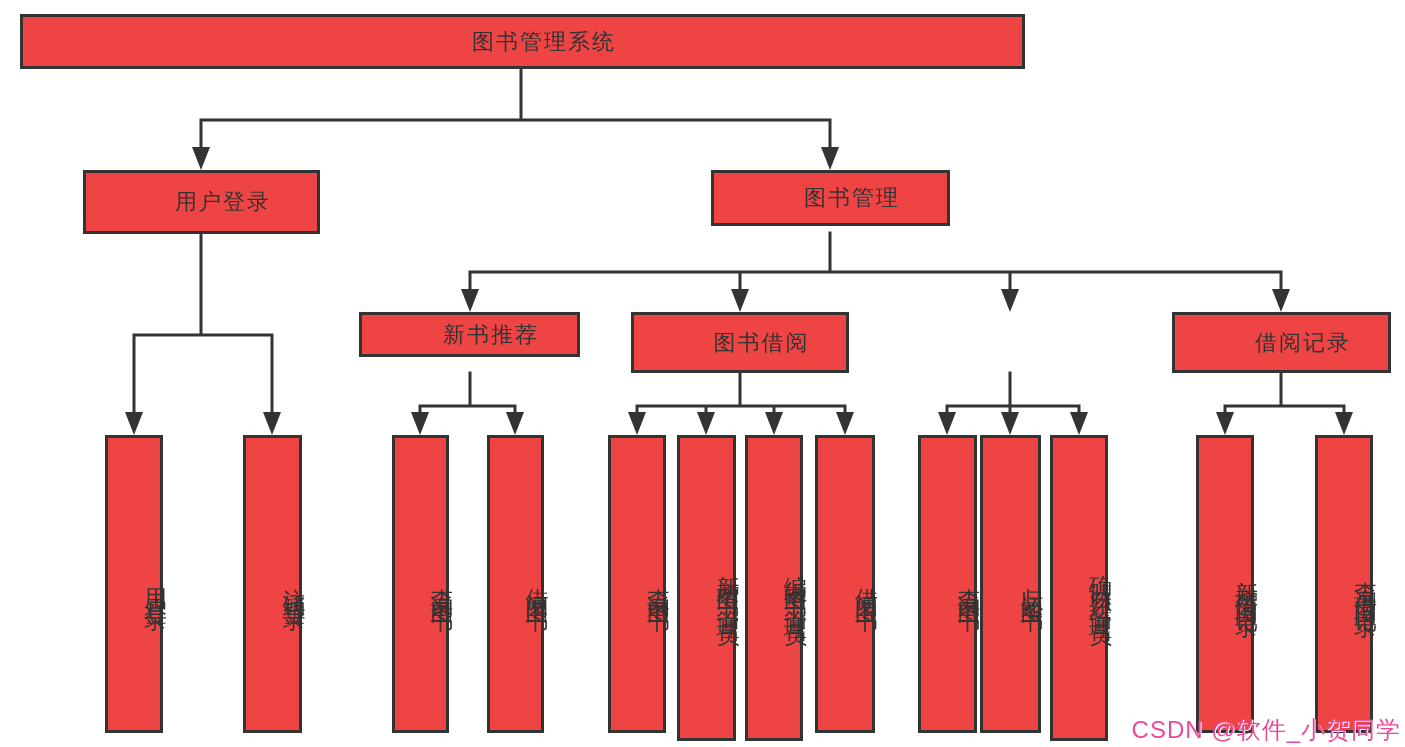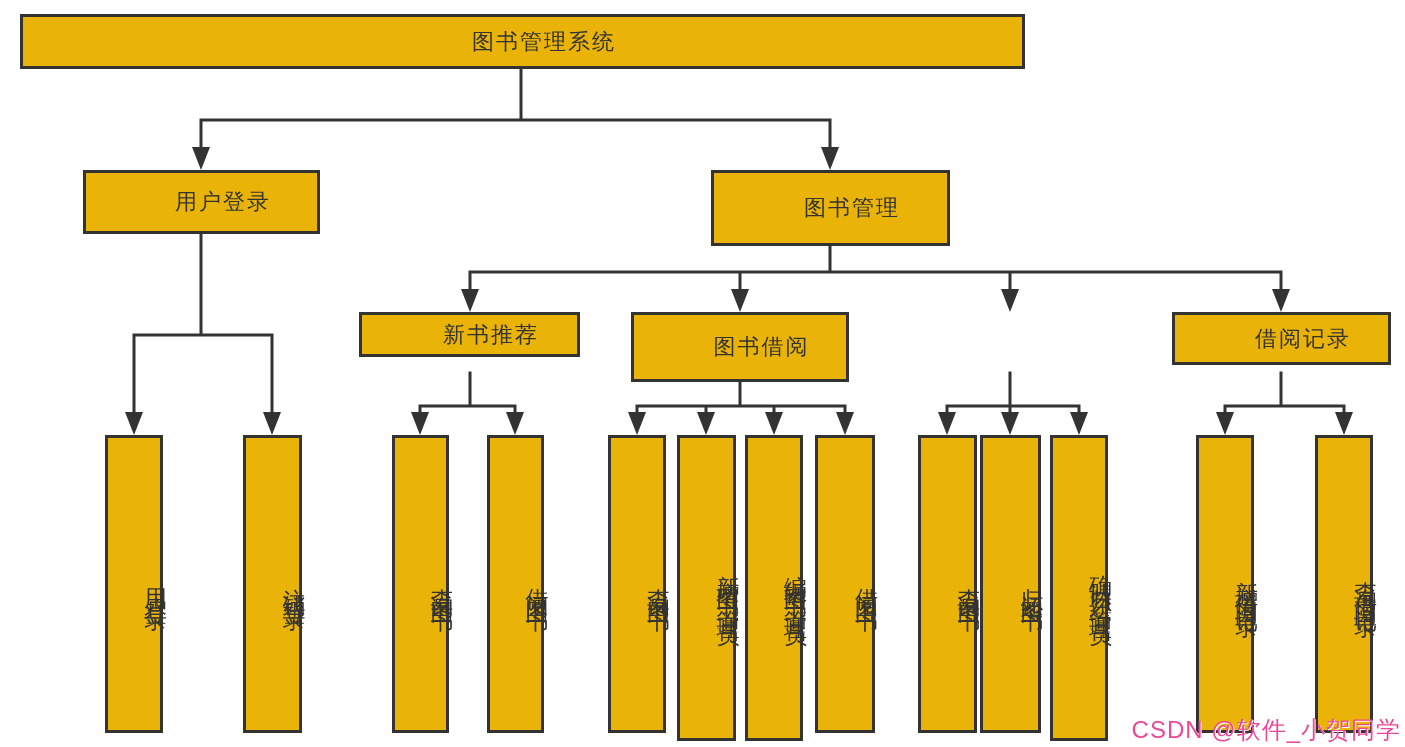--- a/index.html
+++ b/index.html
@@ -10,21 +10,21 @@
     overflow:hidden;
     font-family:"Liberation Sans","DejaVu Sans",sans-serif;
     color:#333333;
   }
   .edges{position:absolute;left:0;top:0;width:1405px;height:747px;}
   .edges path{stroke:#333333;stroke-width:3;fill:none;stroke-linecap:square;}
   .edges polygon{fill:#333333;stroke:none;}
   .box{
     position:absolute;
     box-sizing:border-box;
-    background:#eab308;
+    background:#ef4444;
     border:3px solid #333333;
     display:flex;
     align-items:center;
     justify-content:center;
     text-align:center;
     padding-left:43px;
   }
   .hnode{font-size:22px;letter-spacing:2px;}
   .leaf{
     writing-mode:vertical-rl;
@@ -91,31 +91,31 @@
     </g>
   </svg>
 
   <div class="box hnode" style="left:20px;top:14px;width:1005px;height:55px">
     <span>图书管理系统</span>
   </div>
 
   <div class="box hnode" style="left:83px;top:170px;width:237px;height:64px">
     <span>用户登录</span>
   </div>
-  <div class="box hnode" style="left:711px;top:170px;width:239px;height:76px">
+  <div class="box hnode" style="left:711px;top:170px;width:239px;height:56px">
     <span>图书管理</span>
   </div>
 
   <div class="box hnode" style="left:359px;top:312px;width:221px;height:45px">
     <span>新书推荐</span>
   </div>
-  <div class="box hnode" style="left:631px;top:312px;width:218px;height:70px">
+  <div class="box hnode" style="left:631px;top:312px;width:218px;height:61px">
     <span>图书借阅</span>
   </div>
-  <div class="box hnode" style="left:1172px;top:312px;width:219px;height:53px">
+  <div class="box hnode" style="left:1172px;top:312px;width:219px;height:61px">
     <span>借阅记录</span>
   </div>
 
   <div class="box leaf" style="left:105px;top:435px;width:58px;height:298px">
     <span>用户登录</span>
   </div>
   <div class="box leaf" style="left:243px;top:435px;width:59px;height:298px">
     <span>注销登录</span>
   </div>
 

